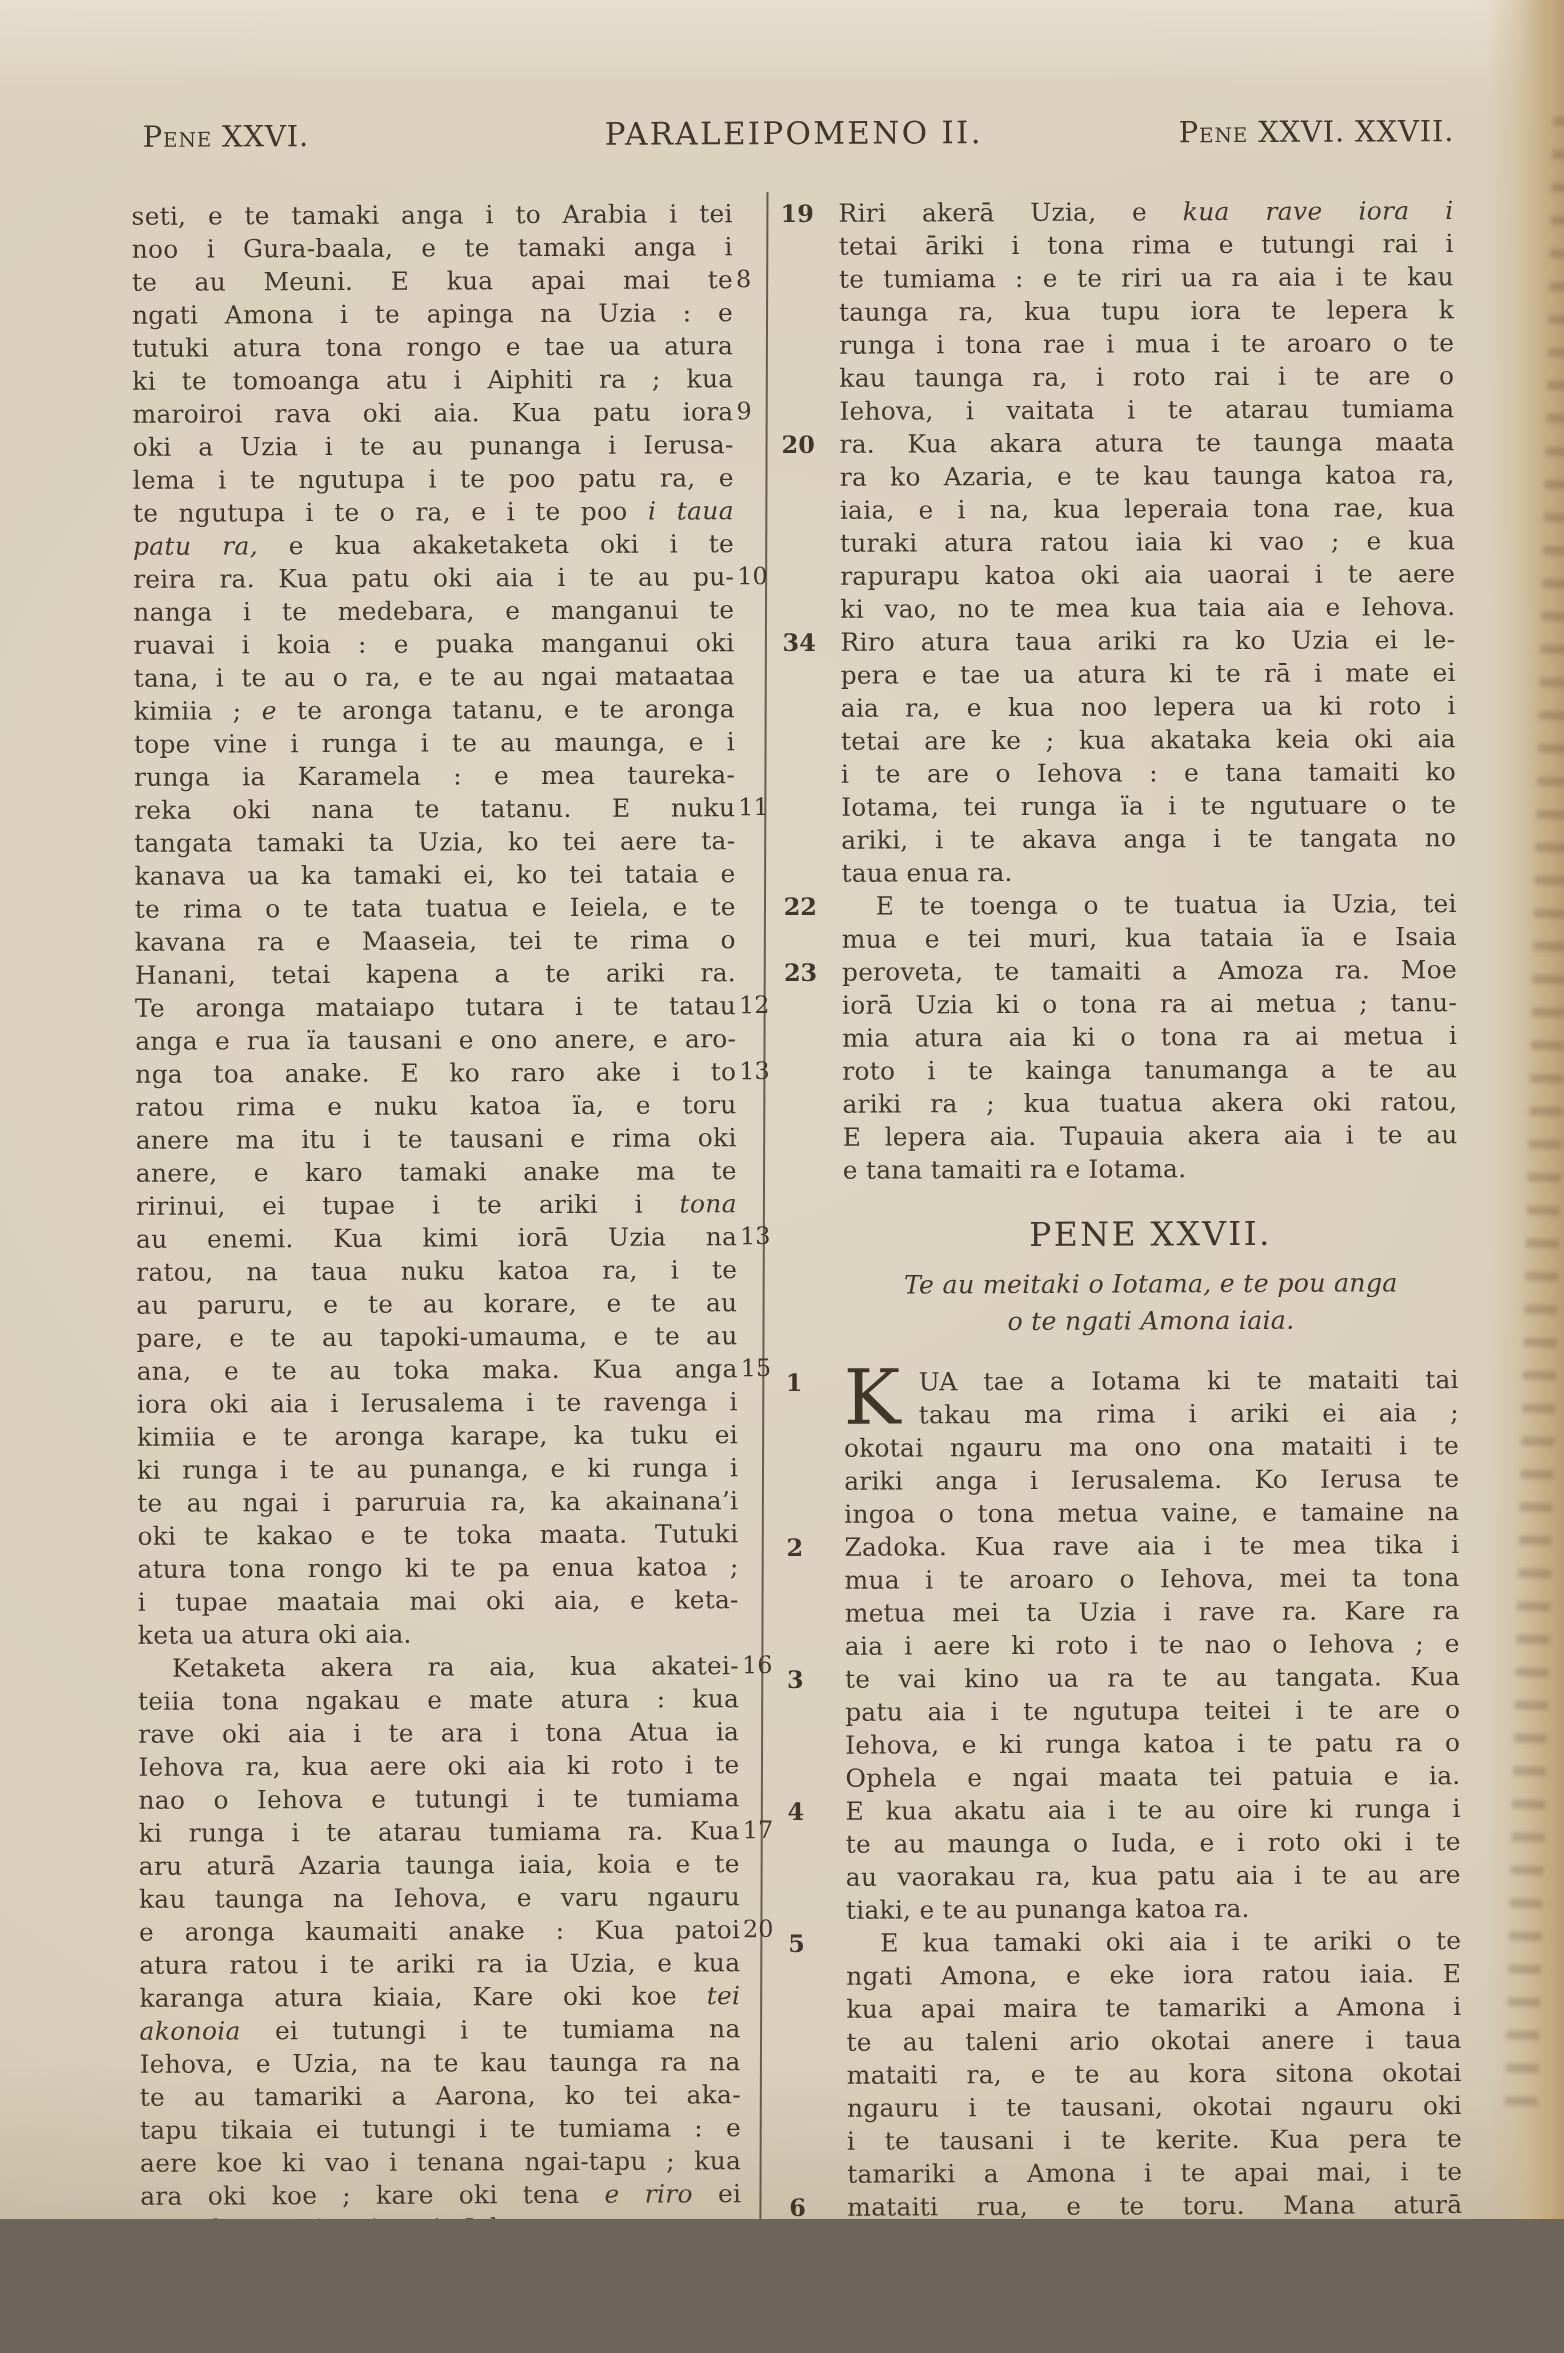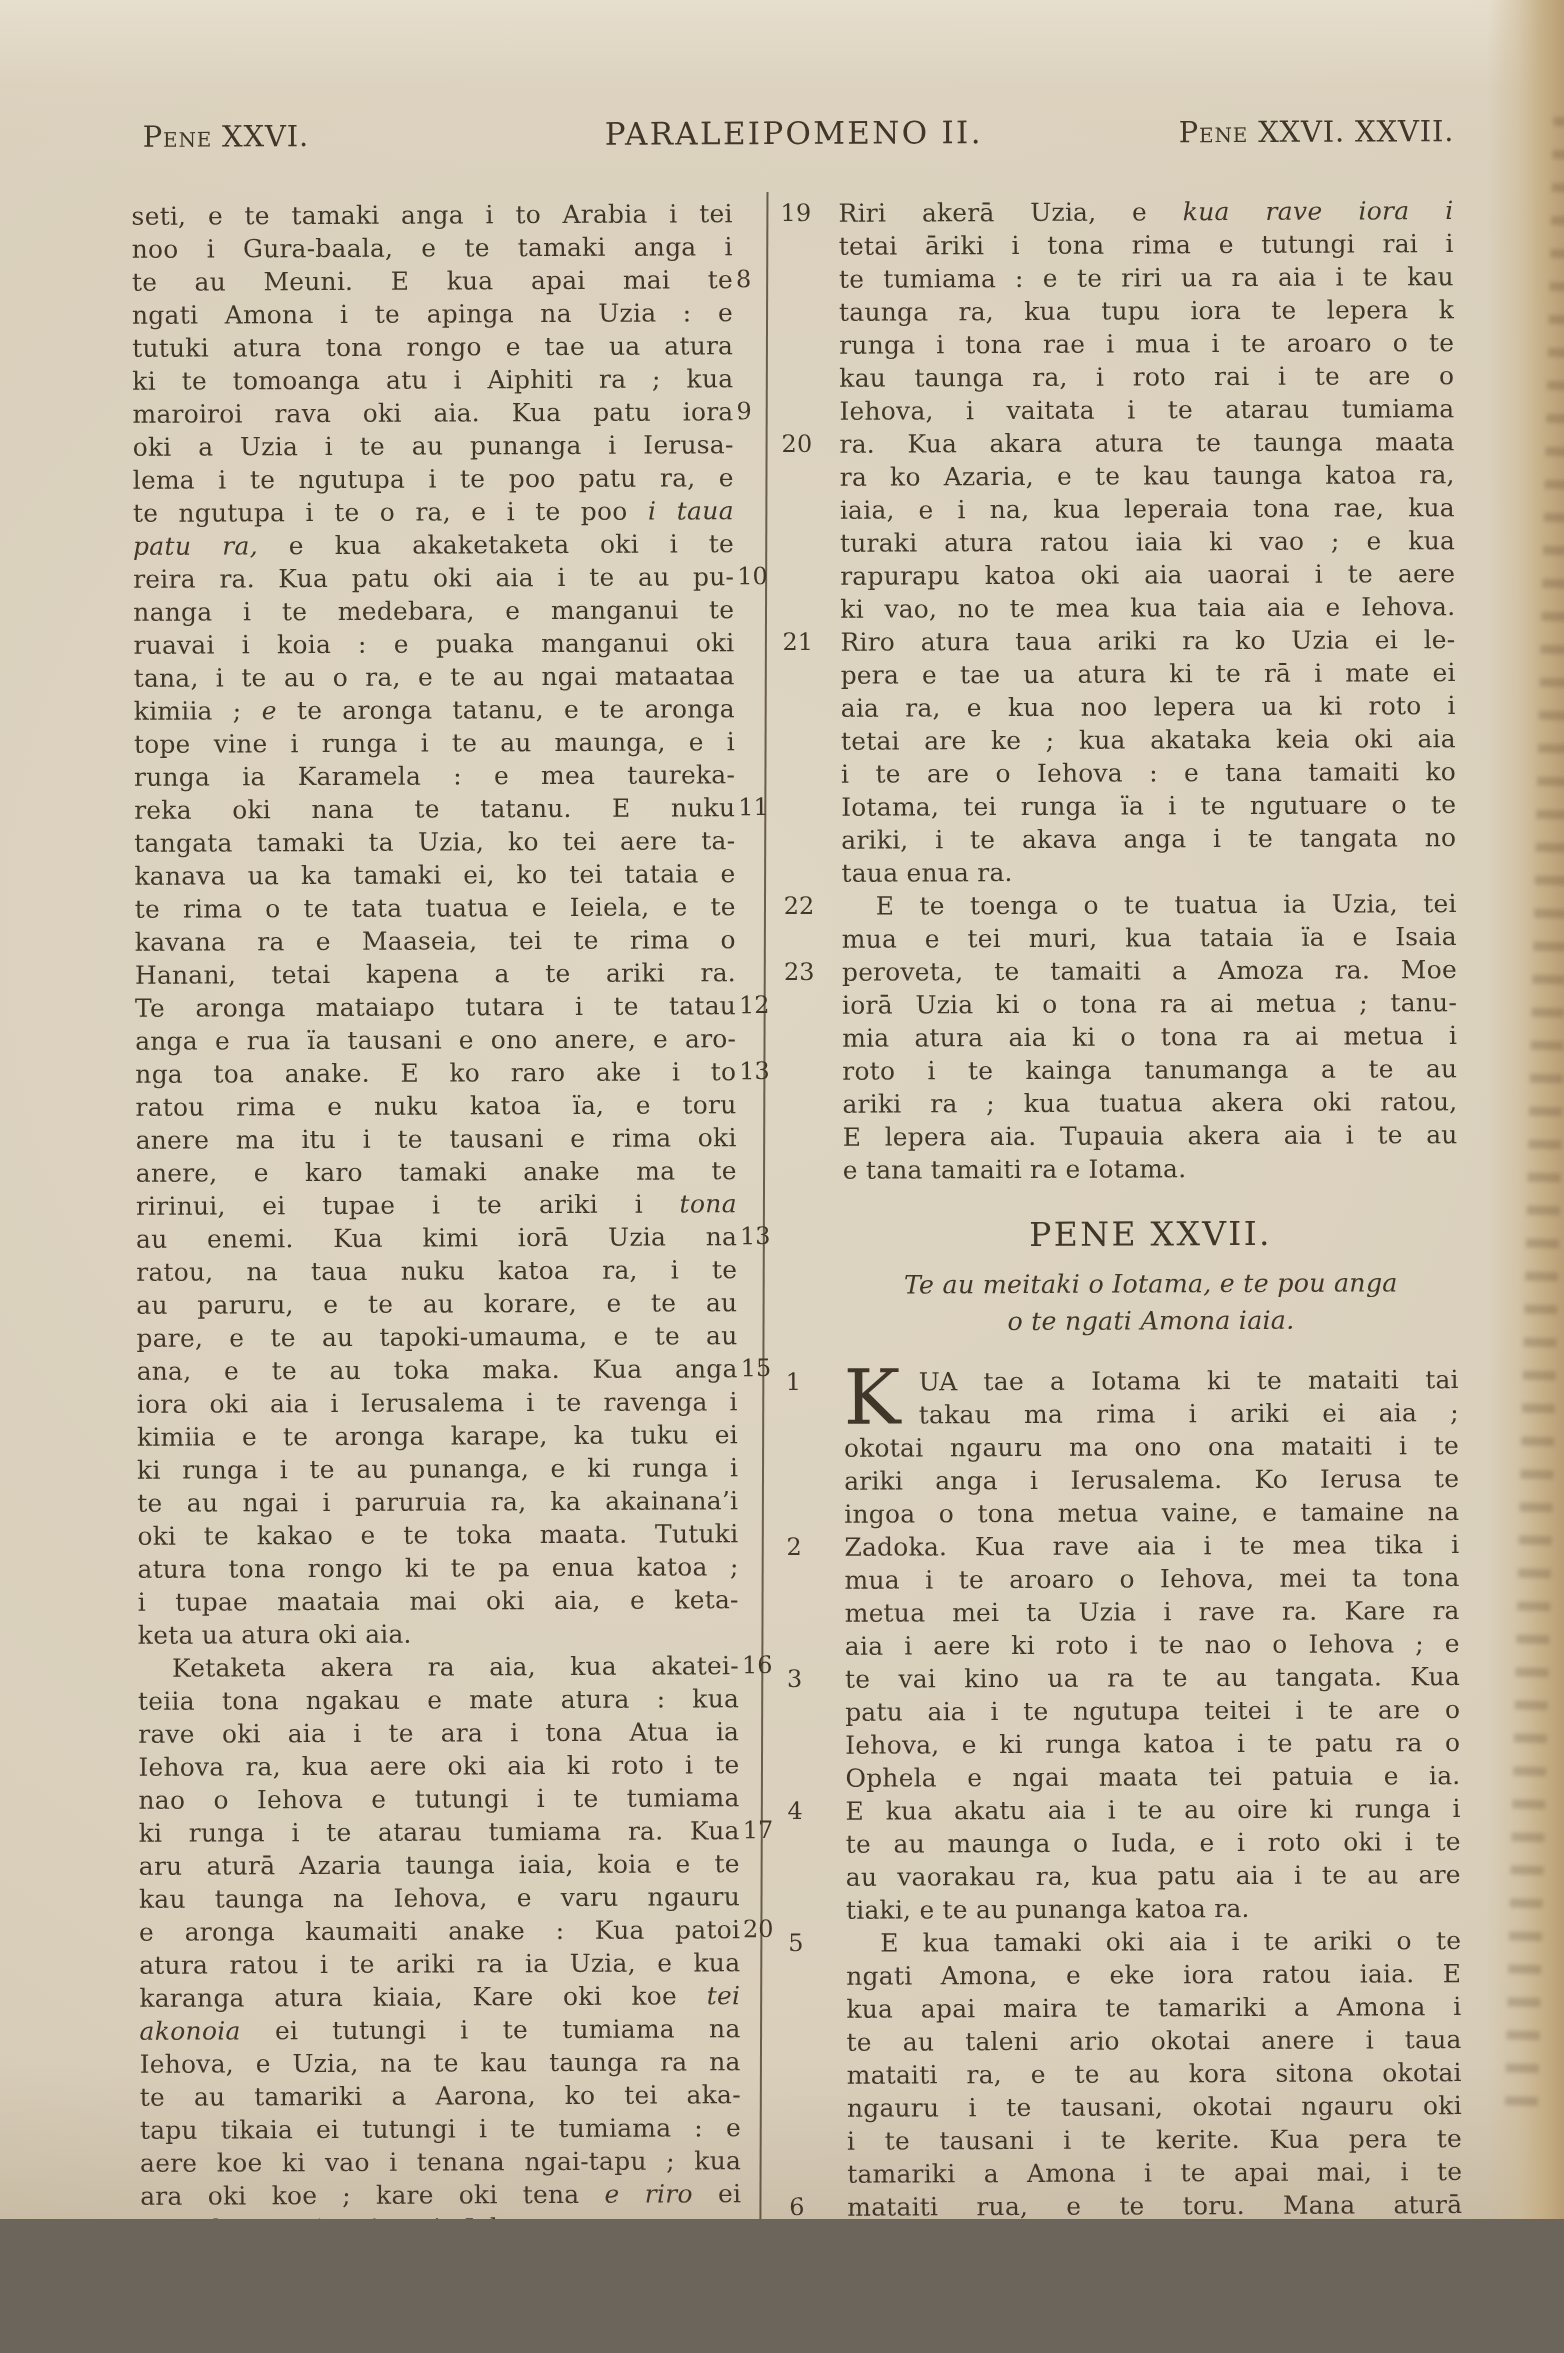--- a/index.html
+++ b/index.html
@@ -26,21 +26,21 @@
   .line{
     position:relative;height:33px;line-height:33px;font-size:25px;
     text-align:justify;text-align-last:justify;text-justify:inter-word;
     letter-spacing:0.2px;
   }
   .line.nj{text-align-last:left;}
   .line.indent{padding-left:34px;}
   .line.dc{padding-left:75px;}
   .vnum{position:absolute;top:0;font-size:24px;letter-spacing:0;}
   .col-left .vnum{right:-45px;width:42px;text-align:left;}
-  .col-right .vnum{left:-58px;width:52px;text-align:right;}
+  .col-right .vnum{left:-58px;width:52px;text-align:right;font-weight:bold;}
   .dropcap{position:absolute;left:0;top:0;font-size:76px;line-height:63px;letter-spacing:0;}
   .line.heading{
     height:auto;line-height:44px;margin-top:27px;font-size:33px;letter-spacing:2.3px;
     text-align:center;text-align-last:center;
   }
   .line.summary{
     height:37px;line-height:37px;font-size:25.4px;font-style:italic;
     text-align:center;text-align-last:center;letter-spacing:0.2px;
   }
   .line.summary.first{margin-top:9.4px;}
@@ -149,21 +149,21 @@
         <div class="line"><span>taunga ra,  kua tupu  iora te lepera k</span></div>
         <div class="line"><span>runga i tona rae i mua i te aroaro o te</span></div>
         <div class="line"><span>kau taunga ra, i roto rai i te are o</span></div>
         <div class="line"><span>Iehova, i vaitata i te atarau tumiama</span></div>
         <div class="line"><span class="vnum">20</span><span>ra.  Kua akara atura te taunga maata</span></div>
         <div class="line"><span>ra ko Azaria, e te kau taunga katoa ra,</span></div>
         <div class="line"><span>iaia, e i na, kua leperaia tona rae, kua</span></div>
         <div class="line"><span>turaki atura ratou iaia ki vao ; e kua</span></div>
         <div class="line"><span>rapurapu katoa oki aia uaorai i te aere</span></div>
         <div class="line"><span>ki vao, no te mea kua taia aia e Iehova.</span></div>
-        <div class="line"><span class="vnum">21</span><span>Riro atura taua ariki ra ko Uzia ei le-</span></div>
+        <div class="line"><span class="vnum">34</span><span>Riro atura taua ariki ra ko Uzia ei le-</span></div>
         <div class="line"><span>pera e tae ua atura ki te rā i mate ei</span></div>
         <div class="line"><span>aia ra, e kua noo lepera ua ki roto i</span></div>
         <div class="line"><span>tetai are ke ;  kua akataka keia oki aia</span></div>
         <div class="line"><span>i te are o Iehova :  e tana tamaiti ko</span></div>
         <div class="line"><span>Iotama, tei runga ïa i te ngutuare o te</span></div>
         <div class="line"><span>ariki, i te akava anga i te tangata no</span></div>
         <div class="line nj"><span>taua enua ra.</span></div>
         <div class="line indent"><span class="vnum">22</span><span>E te toenga o te tuatua ia Uzia, tei</span></div>
         <div class="line"><span>mua e tei muri, kua tataia ïa e Isaia</span></div>
         <div class="line"><span class="vnum">23</span><span>peroveta, te tamaiti a Amoza ra.  Moe</span></div>

